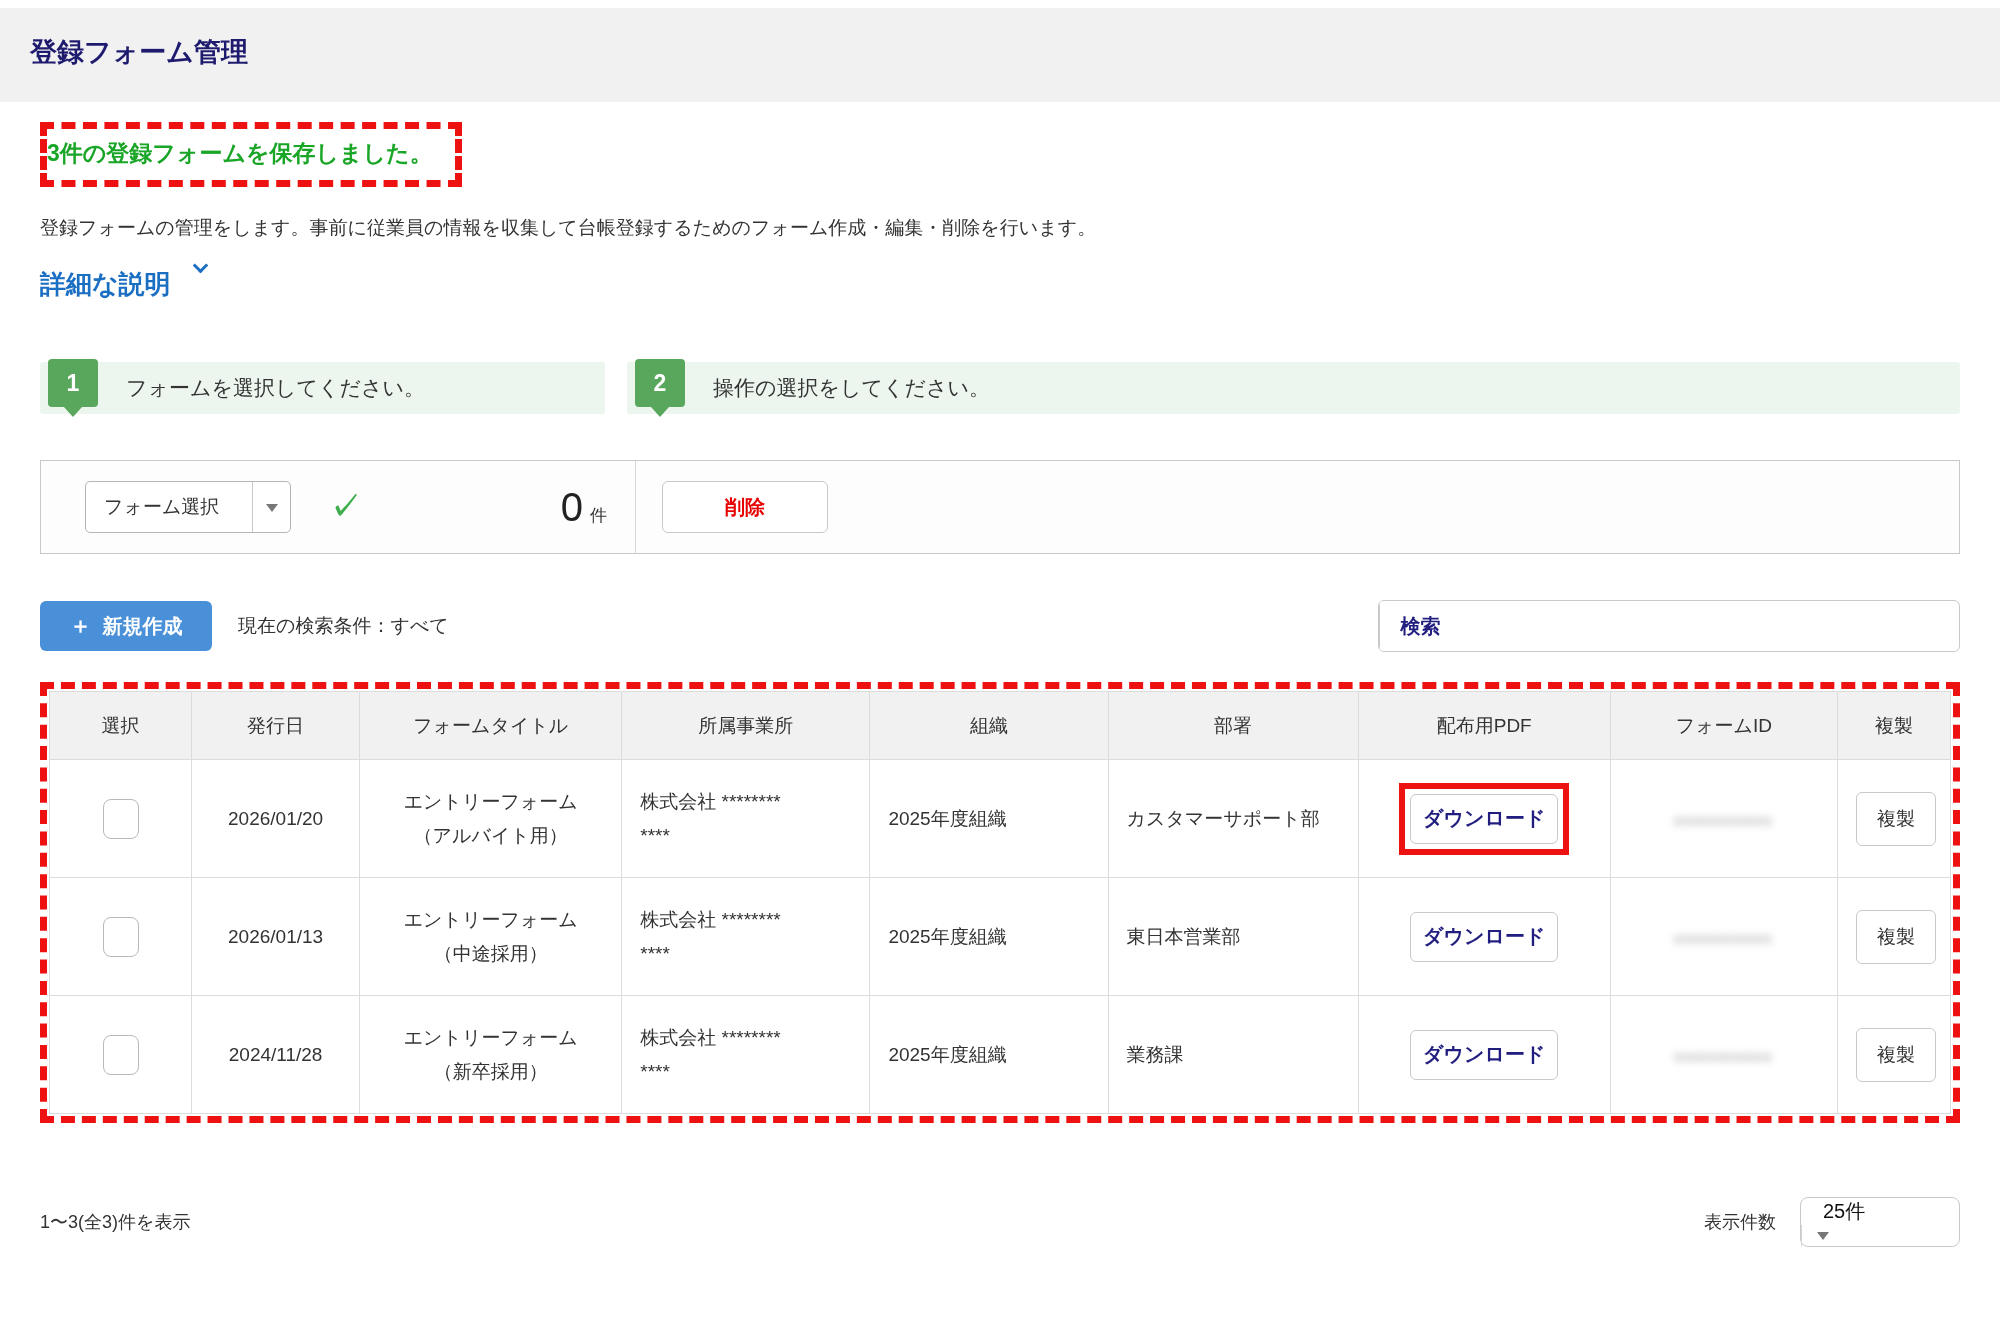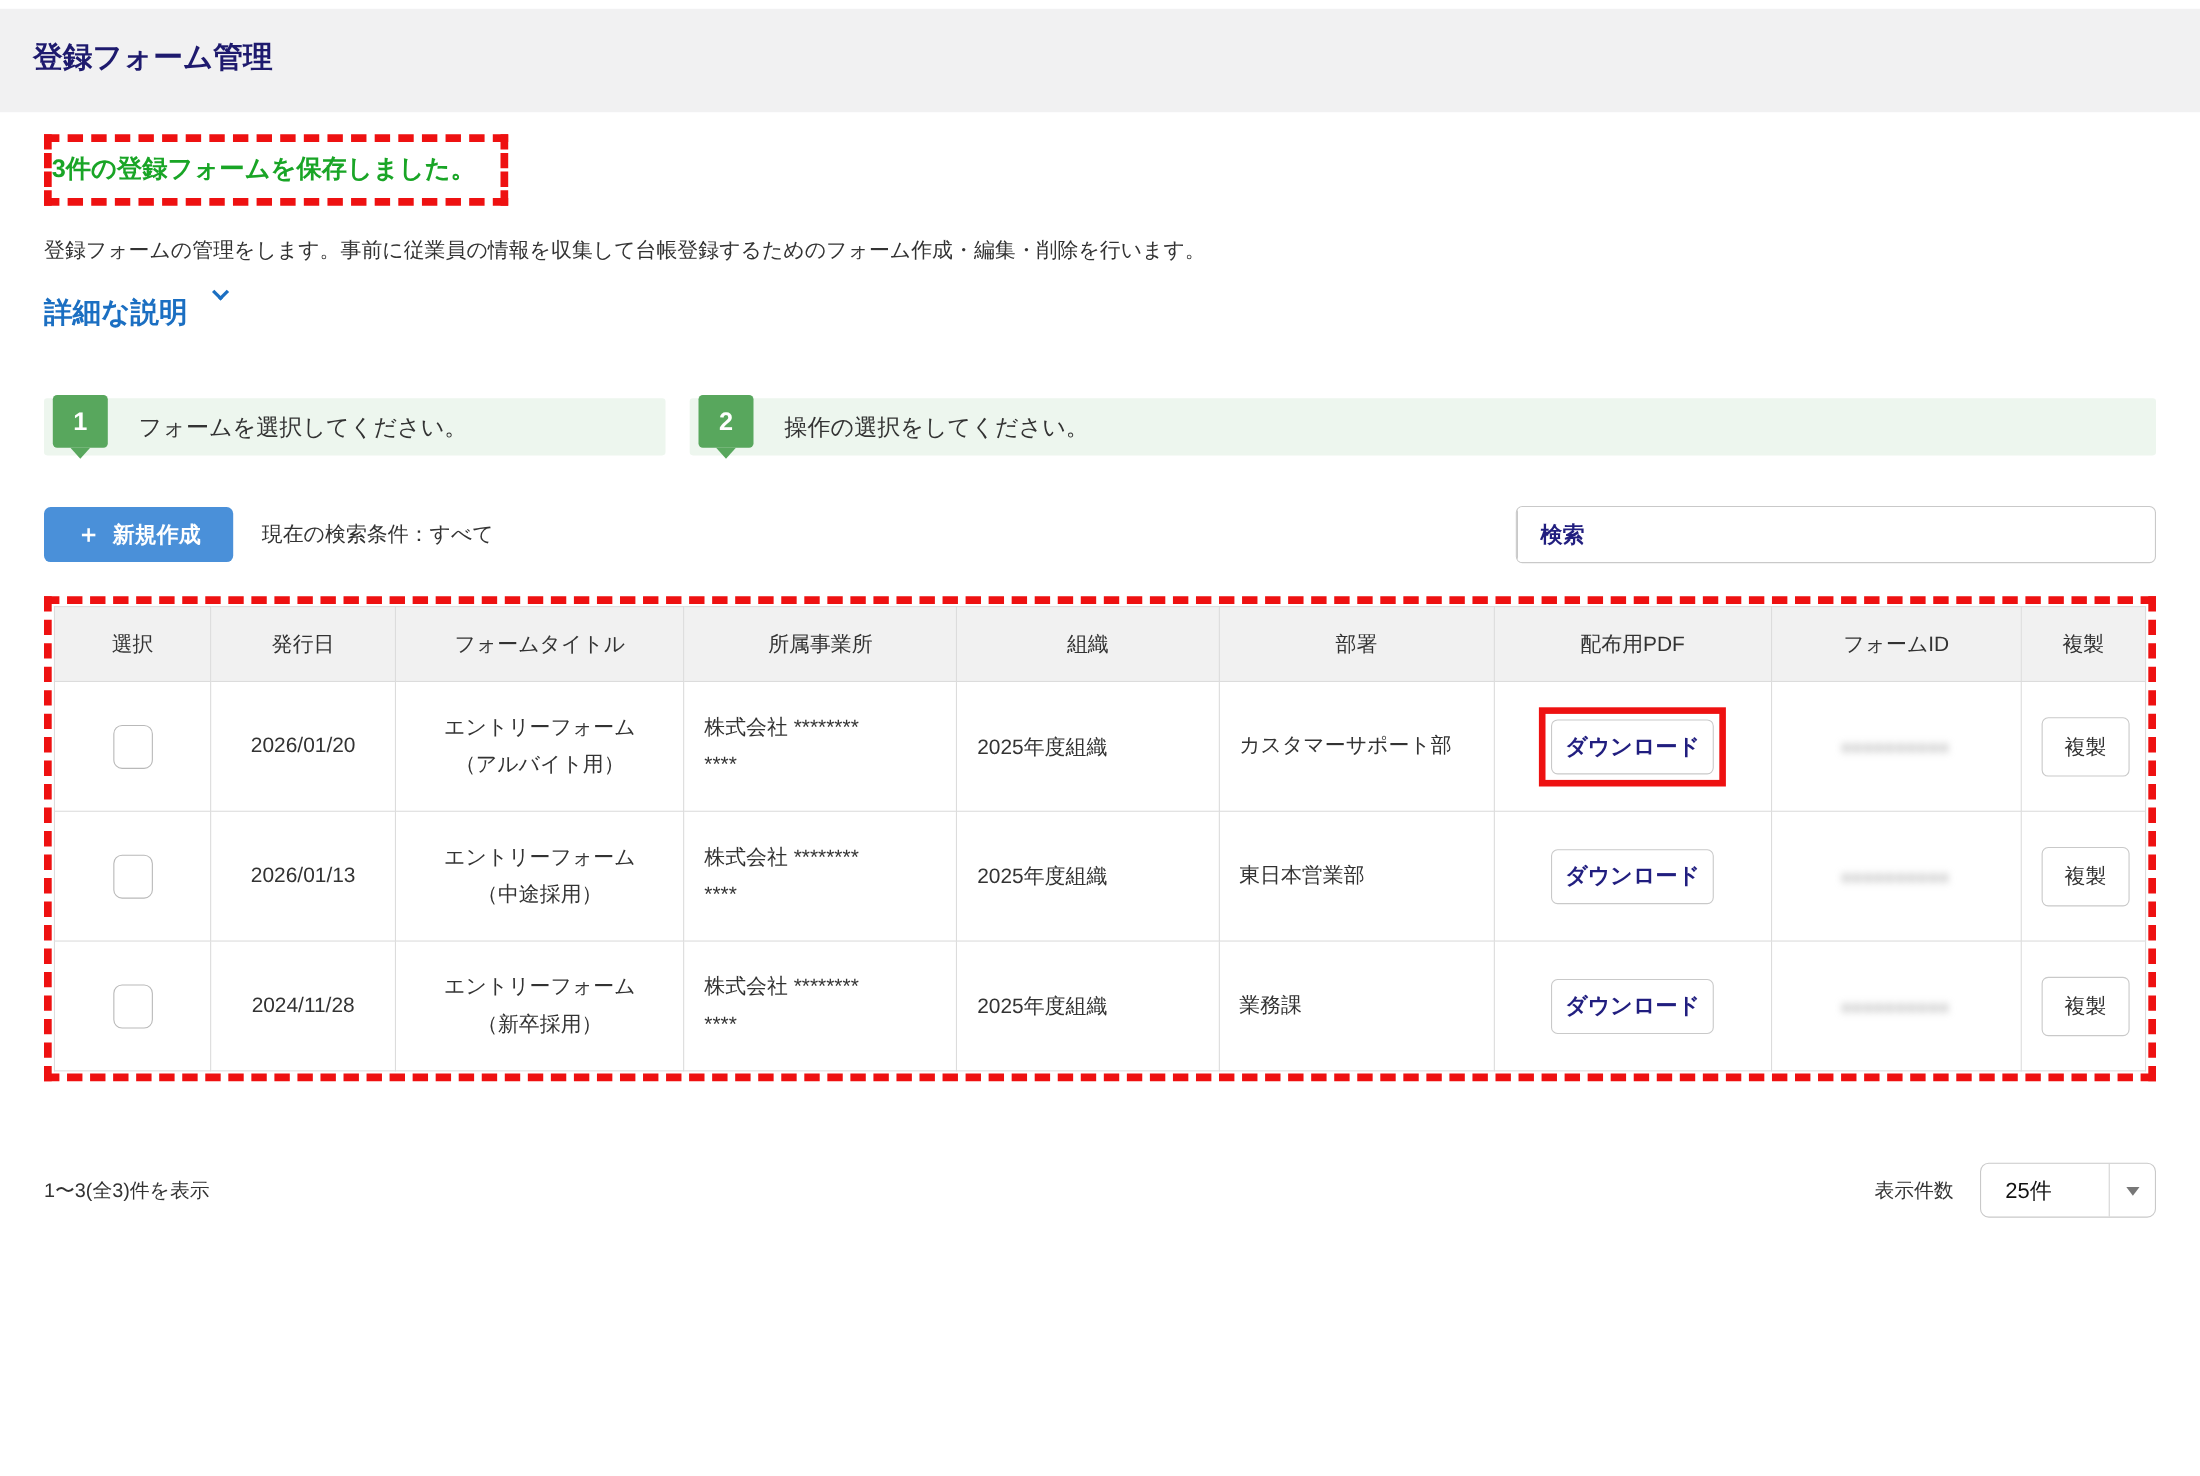--- a/index.html
+++ b/index.html
@@ -86,21 +86,21 @@
   .dl-annotation { display:inline-block; border:6px solid #ee1111; padding:5px; line-height:0; }
   .masked { display:inline-block; filter:blur(4px); color:#8f8f8f; font-size:13px; letter-spacing:2px; }
   .copy-btn { width:80px; height:54px; background:#fff; border:1px solid #c9c9c9; border-radius:6px;
               font-size:19px; color:#333; }
 
   
   .page-footer { margin-top:74px; display:flex; align-items:center; }
   .range-text { font-size:18px; color:#333; }
   .pp-label { margin-left:auto; margin-right:24px; font-size:18px; color:#333; }
   .pp-select { width:160px; height:50px; border:1px solid #c9c9c9; border-radius:8px; background:#fff;
-               display:flex; align-items:stretch; cursor:pointer; }
+               display:flex; align-items:stretch; cursor:pointer;flex-direction:column; }
   .pp-value { flex:1; display:flex; align-items:center; padding-left:22px; font-size:20px; color:#111; }
   .pp-arrow-seg { width:42px; border-left:1px solid #d5d5d5; display:flex; align-items:center; justify-content:center; }
 </style>
 </head>
 <body>
 
 <div class="top-strip">
   <div class="page-title">登録フォーム管理</div>
 </div>
 
@@ -121,20 +121,37 @@
     <div class="step step-1">
       <div class="badge">1</div>
       <div class="step-label">フォームを選択してください。</div>
     </div>
     <div class="step step-2">
       <div class="badge">2</div>
       <div class="step-label">操作の選択をしてください。</div>
     </div>
   </div>
 
+  <div class="action-panel">
+    <div class="ap-left">
+      <div class="form-select">
+        <span class="fs-label">フォーム選択</span>
+        <span class="fs-arrow-seg">
+          <span class="tri-down"></span>
+        </span>
+      </div>
+      <span class="check">✓</span>
+      <span class="count-group">
+        <span class="count-num">0</span>
+        <span class="count-unit">件</span>
+      </span>
+    </div>
+    <div class="ap-divider"></div>
+    <button class="delete-btn">削除</button>
+  </div>
 
   <div class="toolbar">
     <button class="create-btn">
       <span class="plus">＋</span>
       <span>新規作成</span>
     </button>
     <span class="filter-text">現在の検索条件：すべて</span>
     <div class="search-group">
       <button class="search-btn">検索</button>
     </div>

